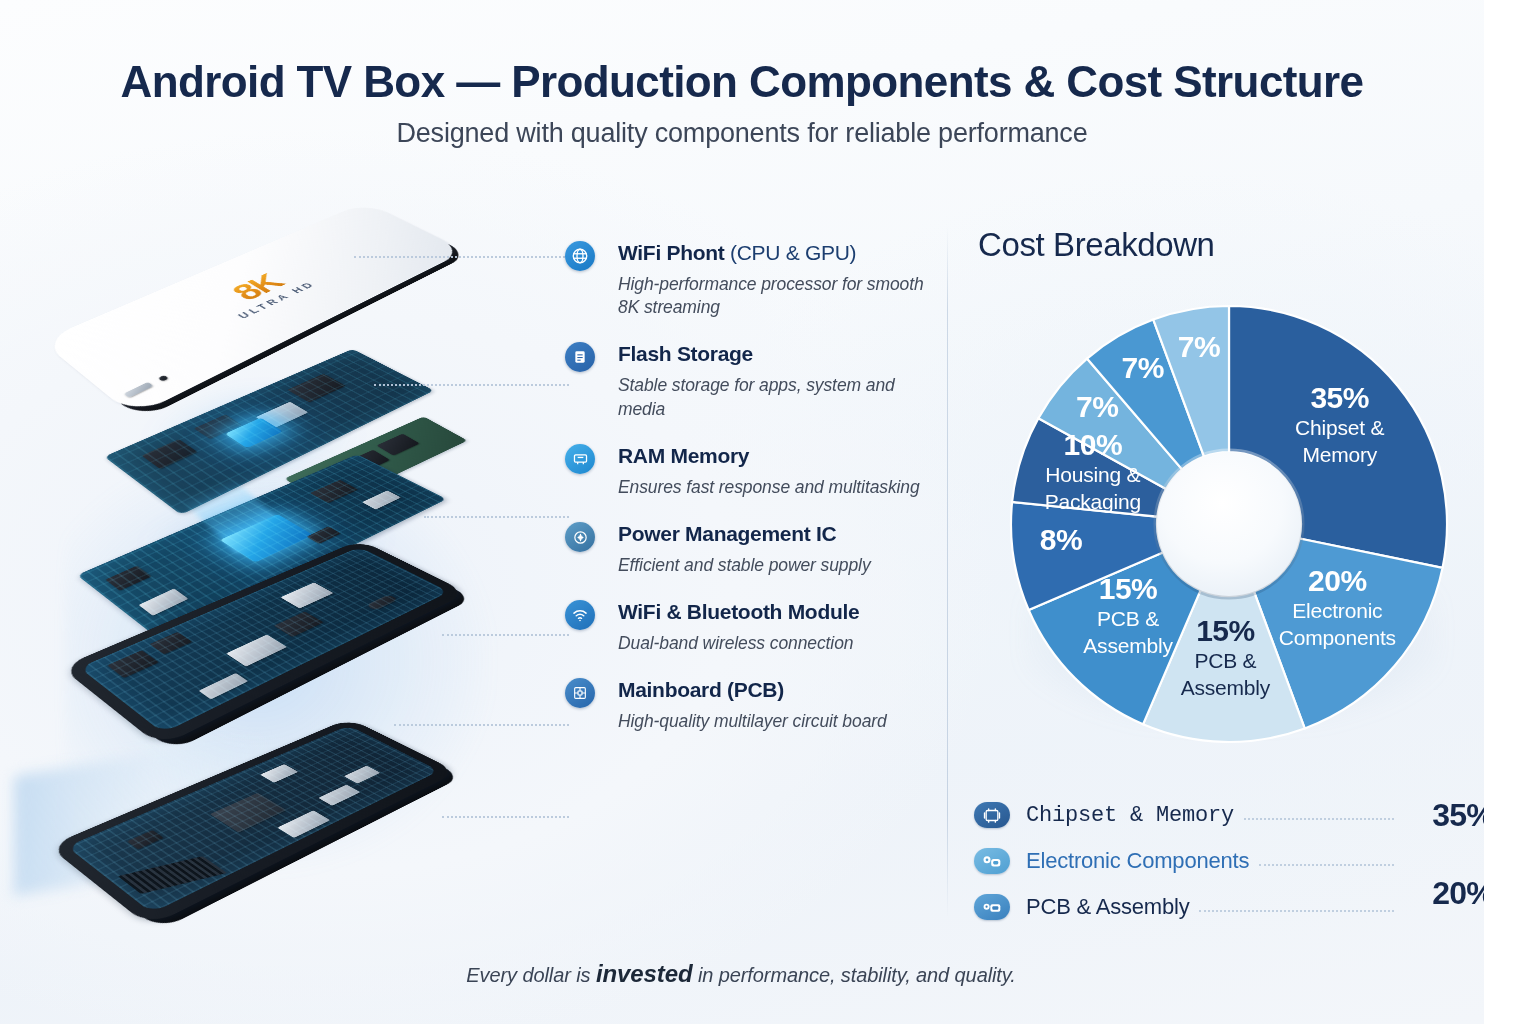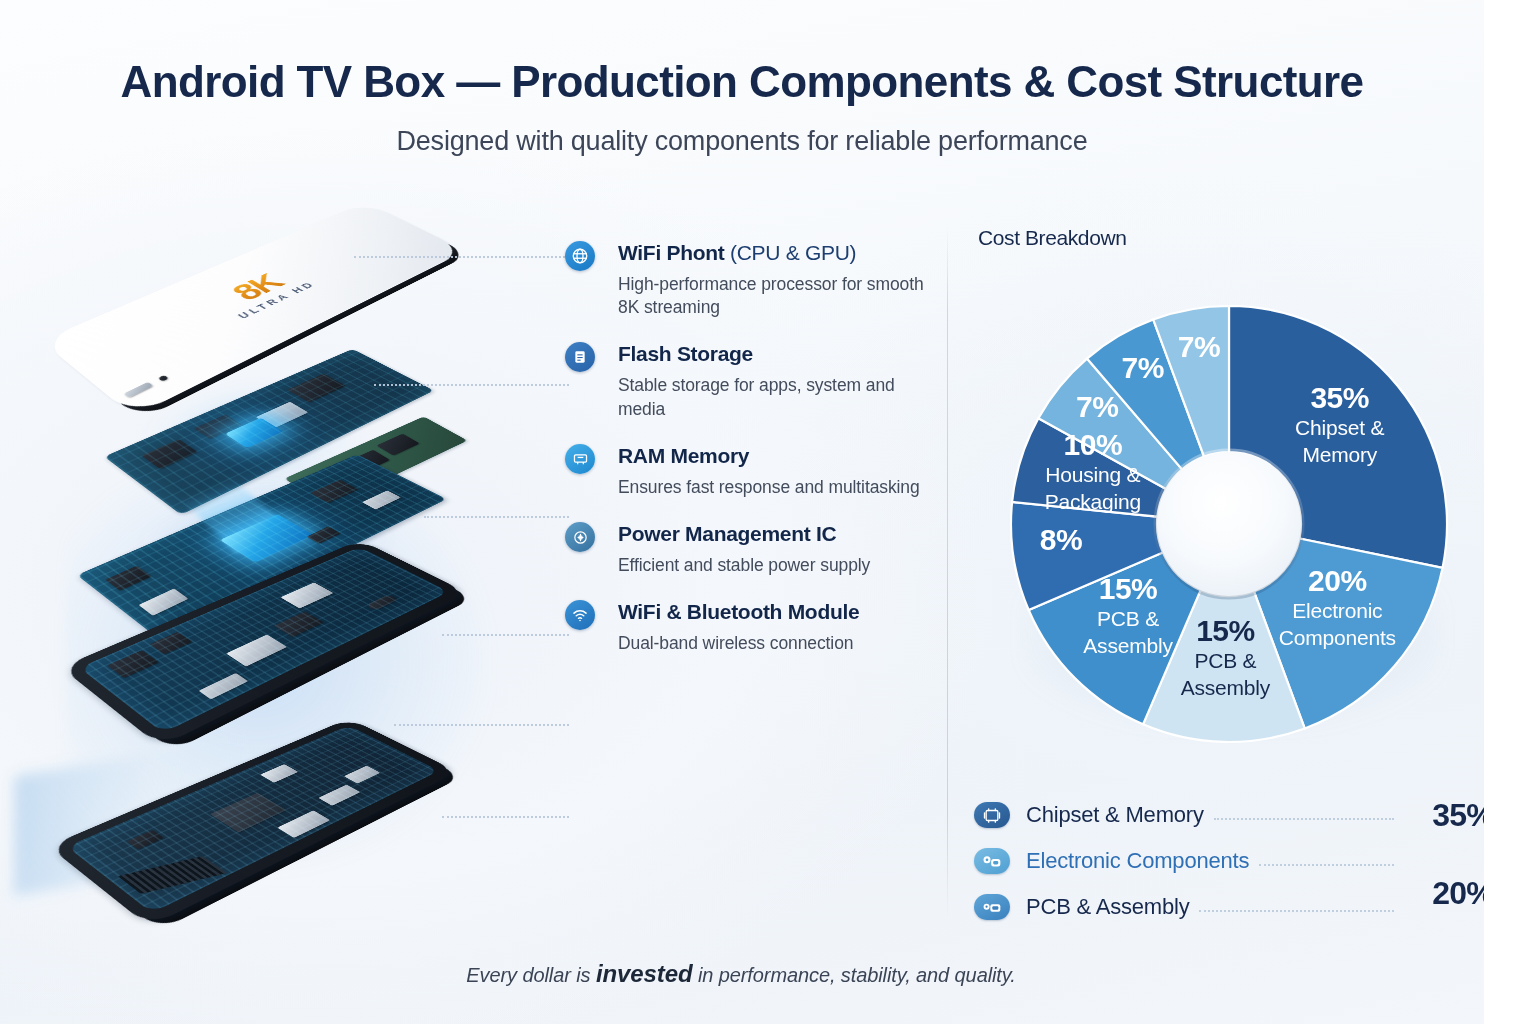--- a/index.html
+++ b/index.html
@@ -33,21 +33,21 @@
   }
   #main-title {
     font-size: 44px;
     font-weight: bold;
     color: #16294d;
     letter-spacing: -0.6px;
     line-height: 1.08;
     text-shadow: 0 1px 1px rgba(255,255,255,0.85);
   }
   #subtitle {
-    margin-top: 20px;
+    margin-top: 12px;
     font-size: 27px;
     font-weight: 400;
     color: #3c4658;
     letter-spacing: -0.2px;
   }
 
   
   #product-panel {
     position: absolute;
     left: 24px;
@@ -304,20 +304,21 @@
   .feature-title .sub {
     font-weight: normal;
     color: #1c3e70;
   }
   .feature-desc {
     margin-top: 7px;
     font-size: 17.5px;
     color: #434c5c;
     line-height: 1.34;
     letter-spacing: -0.1px;
+    font-style: italic;
   }
 
   
   #divider {
     position: absolute;
     left: 947px;
     top: 226px;
     width: 1px;
     height: 692px;
     background: linear-gradient(180deg, rgba(200,213,228,0) 0%, #ccd8e6 12%, #c6d3e3 85%, rgba(200,213,228,0) 100%);
@@ -325,21 +326,21 @@
 
   
   #cost-panel {
     position: absolute;
     left: 962px;
     top: 226px;
     width: 540px;
     height: 700px;
   }
   #cost-title {
-    font-size: 21px;
+    font-size: 33px;
     color: #16294d;
     font-weight: 400;
     letter-spacing: -0.4px;
     margin-left: 16px;
   }
 
   #donut-wrap {
     position: absolute;
     left: 2px;
     top: 62px;
@@ -586,20 +587,31 @@
           <path d="M4 9.5a12 12 0 0 1 16 0"></path>
           <path d="M7 13a8 8 0 0 1 10 0"></path>
           <path d="M10 16.4a3.6 3.6 0 0 1 4 0"></path>
           <circle cx="12" cy="19.3" r="1.1" fill="#fff" stroke="none"></circle>
         </svg>
       </div>
       <div class="feature-title">WiFi &amp; Bluetooth Module</div>
       <div class="feature-desc">Dual-band wireless connection</div>
     </div>
 
+    <div class="feature">
+      <div class="feature-icon" style="background:linear-gradient(145deg,#4a8ecb 0%,#2665ab 100%);">
+        <svg width="16" height="16" viewBox="0 0 24 24" fill="none" stroke="#fff" stroke-width="1.7">
+          <rect x="4" y="4" width="16" height="16" rx="1.6"></rect>
+          <rect x="9" y="9" width="6" height="6" rx="0.8"></rect>
+          <path d="M12 4v5M12 15v5M4 12h5M15 12h5" stroke-linecap="round"></path>
+        </svg>
+      </div>
+      <div class="feature-title">Mainboard (PCB)</div>
+      <div class="feature-desc">High-quality multilayer circuit board</div>
+    </div>
 
   </div>
 
   <div id="divider"></div>
 
   <div id="cost-panel">
     <div id="cost-title">Cost Breakdown</div>
 
     <div id="donut-wrap">
       <div id="donut-shadow"></div>
@@ -645,21 +657,21 @@
 
     <div id="legend">
 
       <div class="legend-row">
         <div class="legend-badge" style="background:linear-gradient(150deg,#3f79b4 0%,#27578f 100%);">
           <svg width="20" height="15" viewBox="0 0 24 18" fill="none" stroke="#fff" stroke-width="1.6">
             <rect x="5" y="3" width="14" height="12" rx="1.6"></rect>
             <path d="M3 6v6M21 6v6M8 3V1M16 3v-2M8 15v2M16 15v2" stroke-linecap="round"></path>
           </svg>
         </div>
-        <div class="legend-label" style="color:#16294d;">Chipset &amp; Memory</div>
+        <div class="legend-label" style="color:#16294d;font-family:Liberation Mono, monospace;">Chipset &amp; Memory</div>
         <div class="legend-dots"></div>
         <div class="legend-pct">35%</div>
       </div>
 
       <div class="legend-row">
         <div class="legend-badge" style="background:linear-gradient(150deg,#79bce3 0%,#4f9fd2 100%);">
           <svg width="22" height="15" viewBox="0 0 26 18" fill="#fff">
             <circle cx="7" cy="7" r="4.2"></circle>
             <circle cx="7" cy="7" r="1.6" fill="#4f9fd2"></circle>
             <rect x="12" y="6" width="11" height="9" rx="3"></rect>

